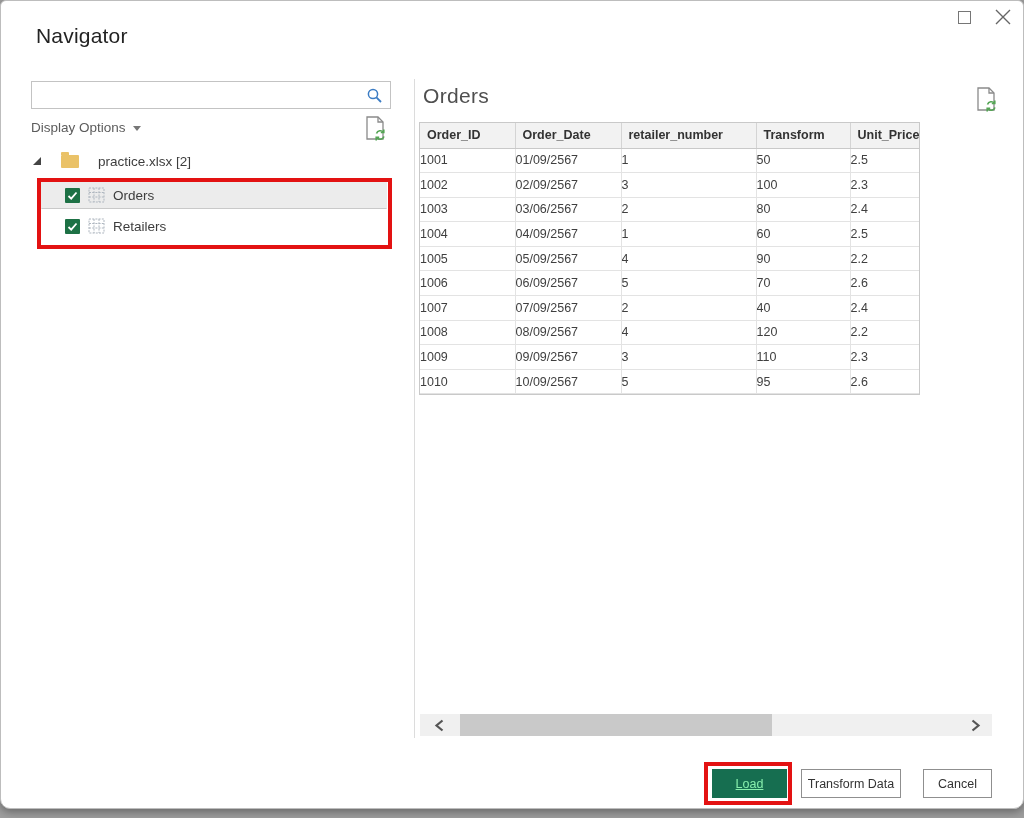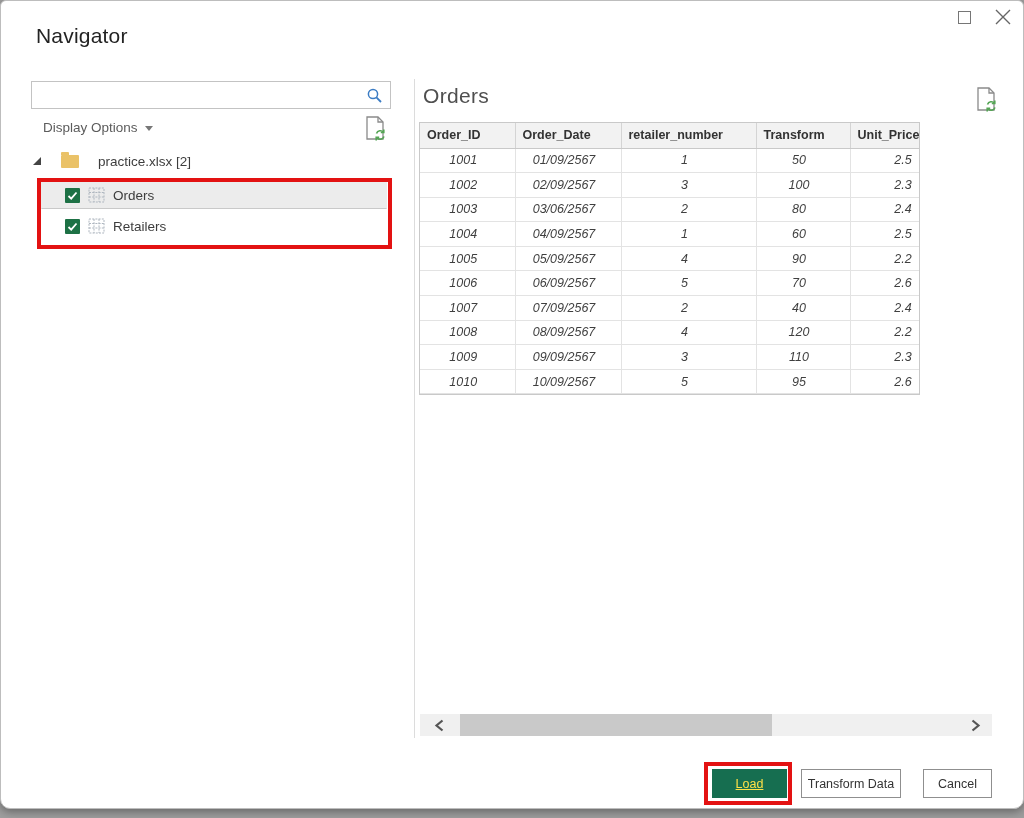--- a/index.html
+++ b/index.html
@@ -24,21 +24,21 @@
   .dlg-title { position:absolute; left:35px; top:23px; font-size:21px; font-weight:400; color:#232323; letter-spacing:.2px; }
 
   
   .search-box {
     position:absolute; left:30px; top:80px; width:360px; height:28px;
     border:1px solid #c3c3c3; background:#fff; display:flex; align-items:center;
   }
   .search-input { flex:1; border:none; outline:none; height:100%; padding:0 6px; font-size:13px; font-family:inherit; }
   .search-icon { width:17px; height:17px; margin-right:7px; color:var(--search-icon-blue,#3b7cc4); flex:0 0 auto; }
 
-  .display-options { position:absolute; left:42px; top:119px; display:flex; align-items:center; gap:7px; color:#5c5c5c; font-size:13.5px; cursor:default; }
+  .display-options { position:absolute; left:30px; top:119px; display:flex; align-items:center; gap:7px; color:#5c5c5c; font-size:13.5px; cursor:default; }
   .caret-down { width:0; height:0; border-left:4px solid transparent; border-right:4px solid transparent; border-top:5px solid #777; margin-top:2px; }
   .doc-refresh { width:21px; height:25px; color:#8a8a8a; }
   .left-refresh { position:absolute; left:364px; top:115px; }
 
   .tree { position:absolute; left:0px; top:149px; width:408px; font-size:13.5px; color:#3d3d3d; }
   .tree-folder-row { display:flex; align-items:center; gap:19px; padding-left:31px; height:22px; }
   .expand-tri { width:10px; height:10px; flex:0 0 auto; color:#444; }
   .folder-icon { position:relative; width:18px; height:13px; background:var(--folder-yellow,#eac268); border-radius:1px; flex:0 0 auto; }
   .folder-icon::before { content:""; position:absolute; top:-3px; left:0; width:8px; height:3px; background:var(--folder-yellow,#eac268); border-radius:1px 1px 0 0; }
   .tree-item { display:flex; align-items:center; gap:8px; padding-left:23px; height:28px; margin:0 40px 0 40px; width:346px; border:1px solid transparent; }
@@ -57,35 +57,35 @@
   .preview-refresh { position:absolute; left:975px; top:86px; }
 
   .table-wrap { position:absolute; left:418px; top:121px; width:501px; height:273px; overflow:hidden; border:1px solid #c9c9c9; }
   table.preview { border-collapse:collapse; table-layout:fixed; width:604px; font-size:12.5px; }
   table.preview th {
     background:#f2f2f2; color:#333; font-weight:700; text-align:left;
     height:25px; padding:0 0 0 7px; border-right:1px solid #d4d4d4; border-bottom:1px solid #c9c9c9;
     white-space:nowrap; overflow:hidden;
   }
   table.preview td {
-    height:24.6px; padding:0 8px 0 0; text-align:center; font-style:italic; color:#3f3f3f;
+    height:24.6px; padding:0 8px 0 0; text-align:left; color:#3f3f3f;
     border-right:1px solid #e3e3e3; border-bottom:1px solid #e3e3e3; white-space:nowrap; overflow:hidden;
   }
   .c0{width:95px}.c1{width:106px}.c2{width:135px}.c3{width:94px}.c4{width:114px}.c5{width:60px}
 
   
   .hscroll { position:absolute; left:419px; top:713px; width:572px; height:22px; background:#f0f0f0; }
   .hs-arrow { position:absolute; top:0; width:30px; height:22px; display:flex; align-items:center; justify-content:center; color:#555; }
   .hs-left { left:4px; } .hs-right { right:2px; }
   .hs-arrow svg { width:11px; height:13px; }
   .hs-thumb { position:absolute; left:40px; top:0px; width:312px; height:22px; background:#c9c9c9; }
 
   
   .btn { position:absolute; height:29px; font-size:12.5px; font-family:inherit; display:flex; align-items:center; justify-content:center; cursor:default; }
-  .btn-load { left:711px; top:768px; width:75px; background:var(--accent-green,#166e50); color:#fde047; border:1px solid var(--accent-green,#166e50);text-decoration:underline; }
+  .btn-load { left:711px; top:768px; width:75px; background:var(--accent-green,#166e50); color:#86efac; border:1px solid var(--accent-green,#166e50);text-decoration:underline; }
   .btn-secondary { background:#fff; color:#333; border:1px solid #8f8f8f; }
   .btn-transform { left:800px; top:768px; width:100px; }
   .btn-cancel { left:922px; top:768px; width:69px; }
   .annot-load { left:703px; top:761px; width:88px; height:43px; }
 </style>
 </head>
 <body>
 
 <div class="dialog">
 

